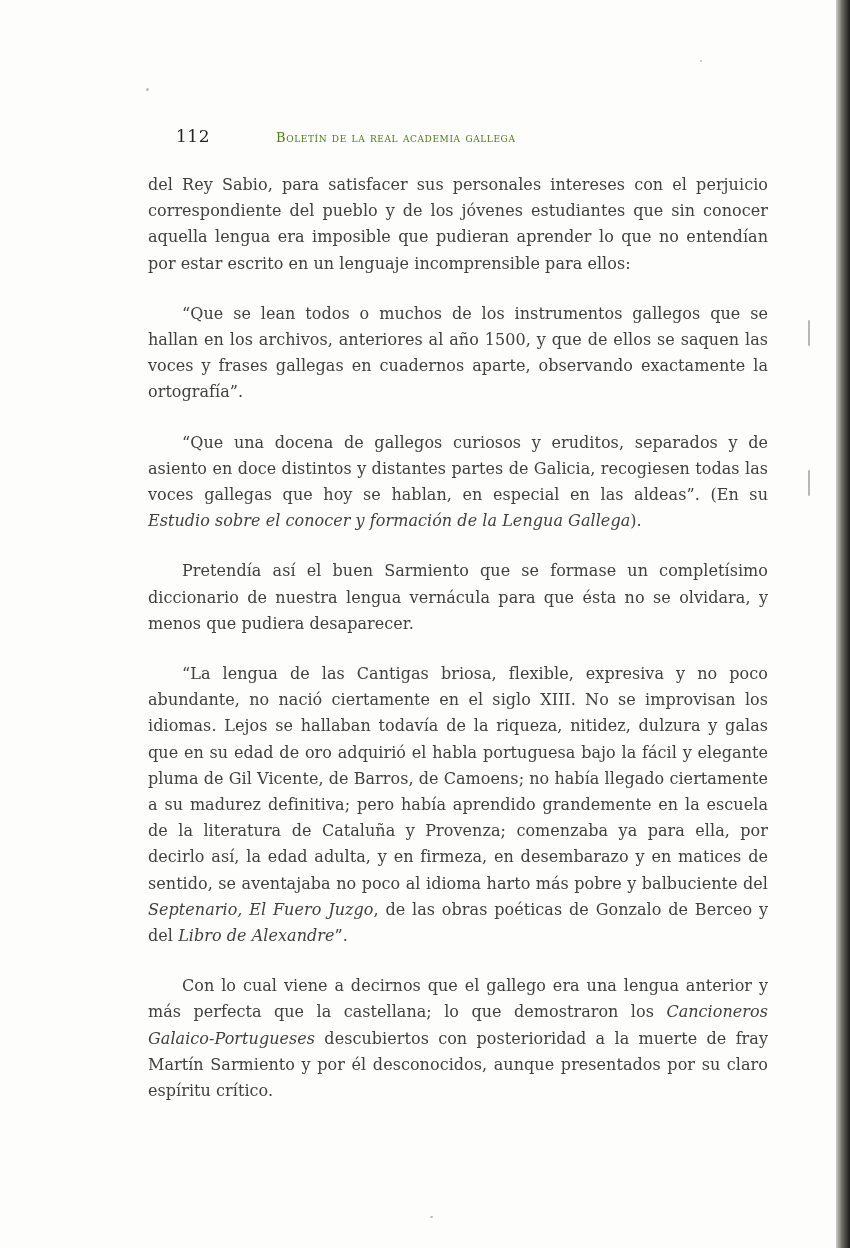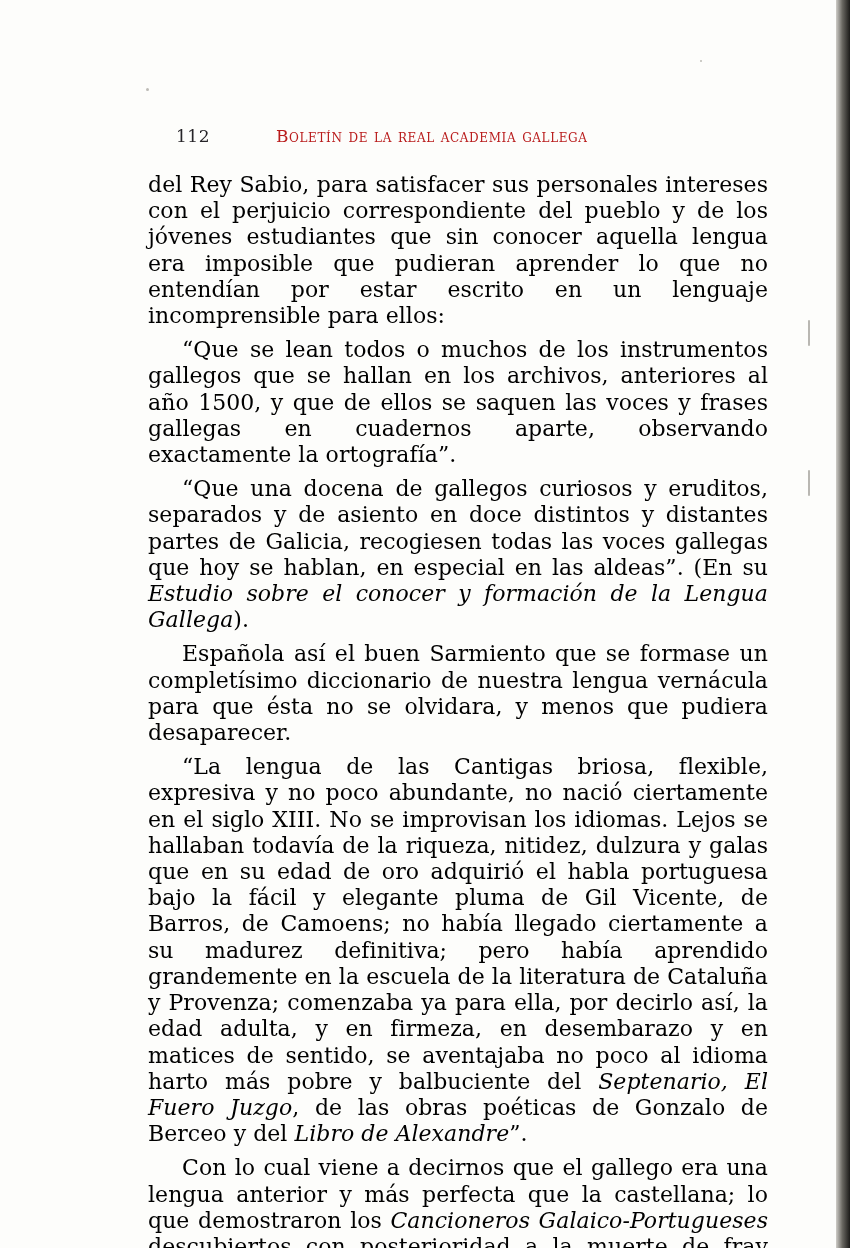--- a/index.html
+++ b/index.html
@@ -47,48 +47,48 @@
     gap: 8px;
     margin-left: 28px;
   }
   .folio {
     font-size: 17px;
     letter-spacing: 0.5px;
     color: #262428;
     width: 92px;
   }
   .running-title {
-    font-size: 17px;
+    font-size: 13px;
     letter-spacing: 0.6px;
-    color: #b91c1c;
+    color: #4d7c0f;
     font-variant: small-caps;
     text-transform: lowercase;
   }
   .running-title::first-letter { text-transform: uppercase; }
 
   .body-col {
     position: absolute;
     left: 148px;
     width: 620px;
     top: 172px;
   }
   p {
     margin: 0 0 0 0;
-    font-size: 22px;
+    font-size: 16px;
     line-height: 26.2px;
     text-align: justify;
     text-justify: inter-word;
-    color: #000000;
+    color: #404040;
     letter-spacing: 0.05px;
     -webkit-hyphens: manual;
     hyphens: manual;
   }
   p.indent {
     text-indent: 34px;
-    margin-top: 8px;
+    margin-top: 24px;
   }
   p.first {
     text-indent: 0;
   }
   p + p { margin-top: 7px; }
   i, em { font-style: italic; }
 
   .margin-marks {
     position: absolute;
     right: 22px;
@@ -128,21 +128,21 @@
 
     <div class="header">
       <span class="folio">112</span>
       <span class="running-title">Boletín de la Real Academia Gallega</span>
     </div>
 
     <div class="body-col">
       <p class="first">del Rey Sabio, para satisfacer sus personales intereses con el perjuicio correspondiente del pueblo y de los jóvenes estudiantes que sin conocer aquella lengua era imposible que pudieran aprender lo que no entendían por estar escrito en un lenguaje incomprensible para ellos:</p>
       <p class="indent">“Que se lean todos o muchos de los instrumentos gallegos que se hallan en los archivos, anteriores al año 1500, y que de ellos se saquen las voces y frases gallegas en cuadernos aparte, observando exactamente la ortografía”.</p>
       <p class="indent">“Que una docena de gallegos curiosos y eruditos, separados y de asiento en doce distintos y distantes partes de Galicia, recogiesen todas las voces gallegas que hoy se hablan, en especial en las aldeas”. (En su <i>Estudio sobre el conocer y formación de la Lengua Gallega</i>).</p>
-      <p class="indent">Española así el buen Sarmiento que se formase un completísimo diccionario de nuestra lengua vernácula para que ésta no se olvidara, y menos que pudiera desaparecer.</p>
+      <p class="indent">Pretendía así el buen Sarmiento que se formase un completísimo diccionario de nuestra lengua vernácula para que ésta no se olvidara, y menos que pudiera desaparecer.</p>
       <p class="indent">“La lengua de las Cantigas briosa, flexible, expresiva y no poco abundante, no nació ciertamente en el siglo XIII. No se improvisan los idiomas. Lejos se hallaban todavía de la riqueza, nitidez, dulzura y galas que en su edad de oro adquirió el habla portuguesa bajo la fácil y elegante pluma de Gil Vicente, de Barros, de Camoens; no había llegado ciertamente a su madurez definitiva; pero había aprendido grandemente en la escuela de la literatura de Cataluña y Provenza; comenzaba ya para ella, por decirlo así, la edad adulta, y en firmeza, en desembarazo y en matices de sentido, se aventajaba no poco al idioma harto más pobre y balbuciente del <i>Septenario, El Fuero Juzgo</i>, de las obras poéticas de Gonzalo de Berceo y del <i>Libro de Alexandre</i>”.</p>
       <p class="indent">Con lo cual viene a decirnos que el gallego era una lengua anterior y más perfecta que la castellana; lo que demostraron los <i>Cancioneros Galaico-Portugueses</i> descubiertos con posterioridad a la muerte de fray Martín Sarmiento y por él desconocidos, aunque presentados por su claro espíritu crítico.</p>
     </div>
 
     <div class="margin-marks">
       <span class="mark m1"></span>
       <span class="mark m2"></span>
     </div>
 
   </div>

